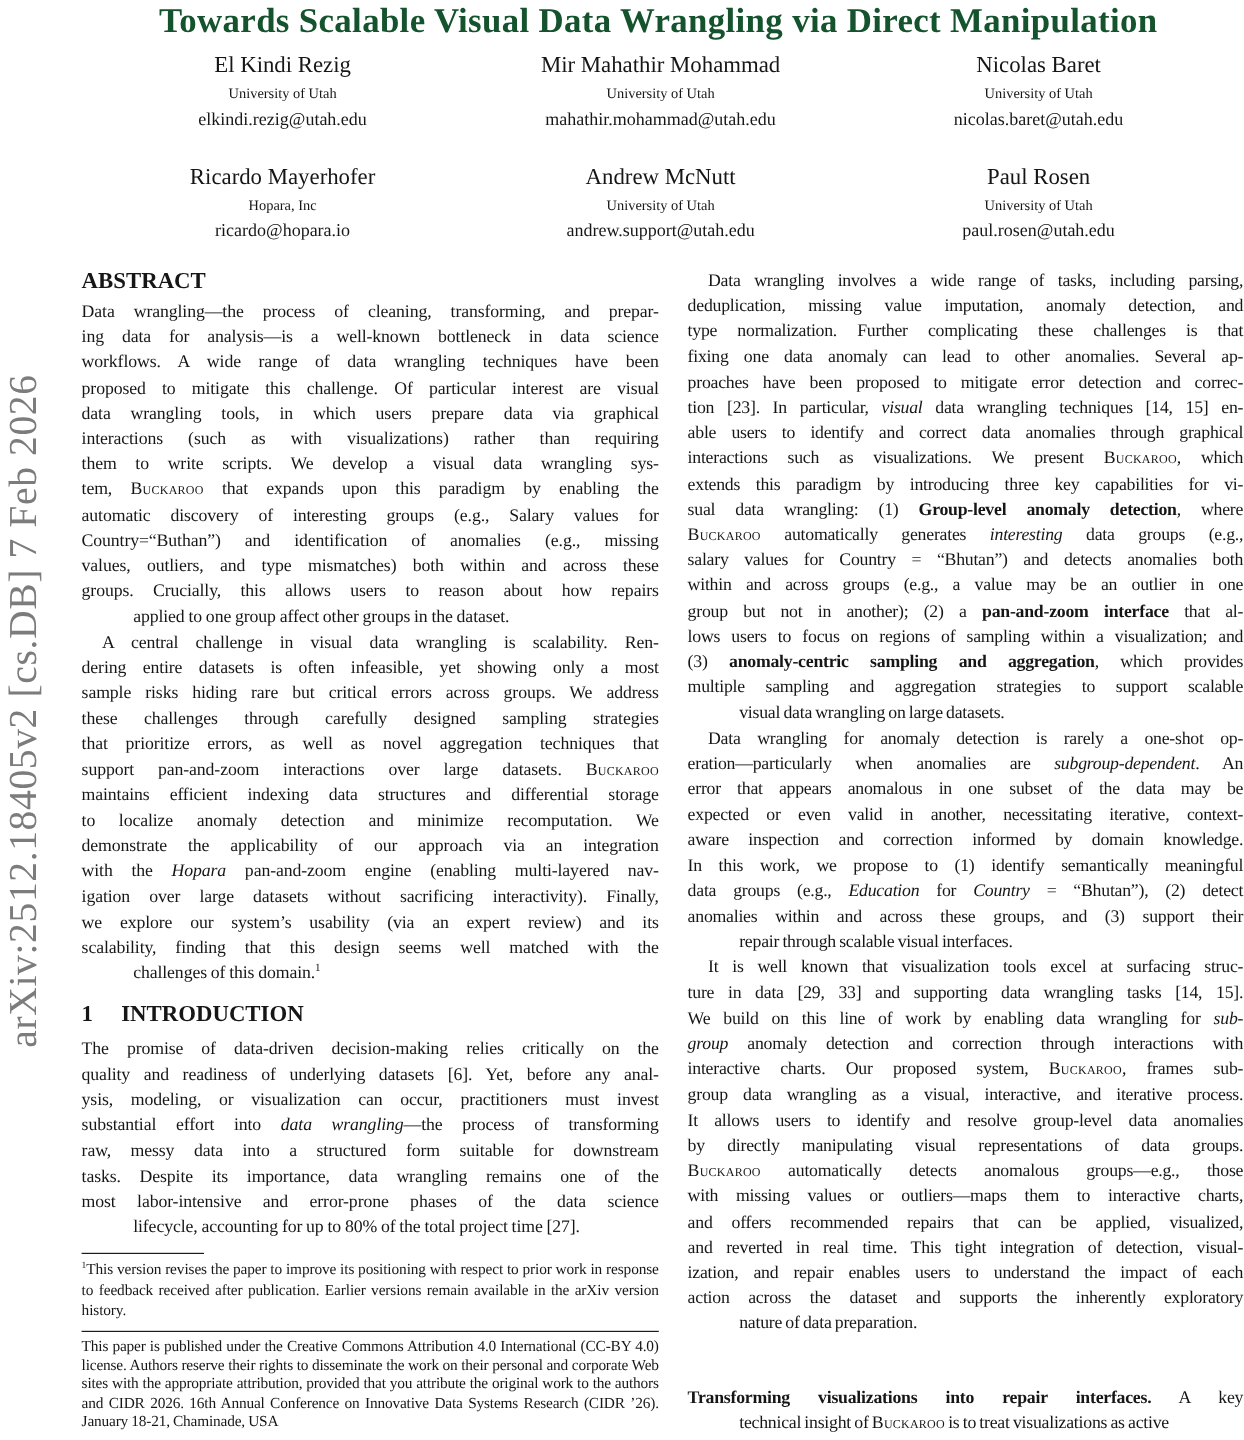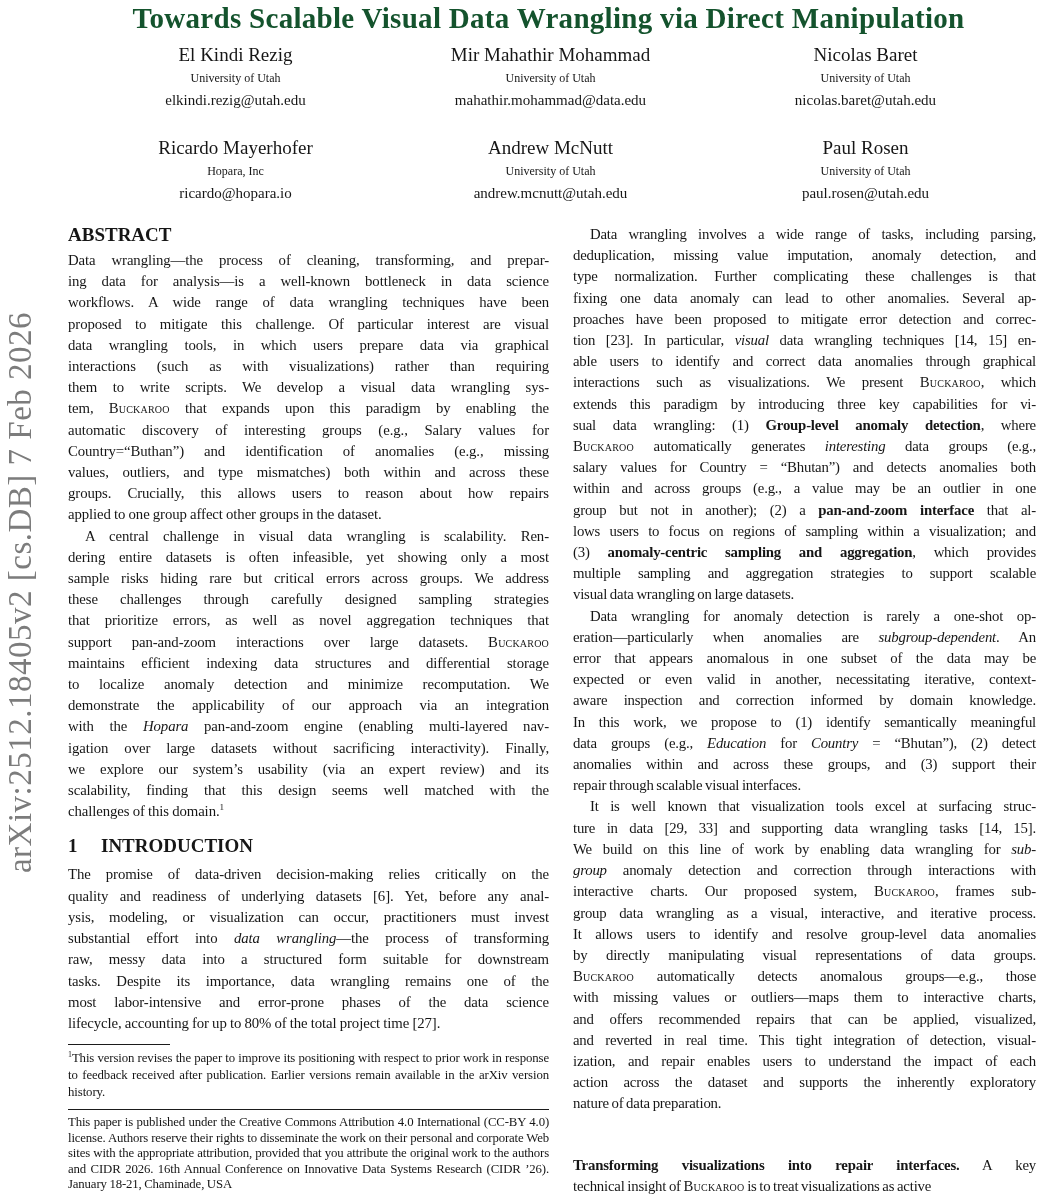--- a/index.html
+++ b/index.html
@@ -46,21 +46,21 @@
   .sec-heading:first-child { margin-top: 0; margin-bottom: 4px; }
   .hnum { display: inline-block; width: 33px; }
 
   .para .line {
     font-size: 14.8px; line-height: 21.2px;
     text-align: justify; text-align-last: justify;
     white-space: nowrap;
   }
   .col-left .para .line  { letter-spacing: -0.1px;  word-spacing: -0.4px; }
   .col-right .para .line { letter-spacing: -0.2px; word-spacing: -0.8px; }
-  .line.last { text-align-last: left; }
+  .line.last { text-align-last: left; margin-left: 43px; }
   .line.first-indent { text-indent: 17px; }
 
   sup { font-size: 62%; line-height: 0; vertical-align: super; }
   .sc { font-variant: small-caps; letter-spacing: 0.2px; }
 
   
   .footnote-area { position: absolute; left: 68px; top: 1044px; width: 481px; }
   .rule { height: 0; }
   .rule-short { width: 102px; border-top: 1.5px solid #1b1b1b; margin: 0 0 5px 0; }
   .rule-full  { width: 481px; border-top: 1.3px solid #1b1b1b; margin: 8px 0 5px 0; }
@@ -78,36 +78,36 @@
   <h1 class="title">Towards Scalable Visual Data Wrangling via Direct Manipulation</h1>
   <div class="author-grid">
       <div class="author-cell">
         <div class="author-name">El Kindi Rezig</div>
         <div class="author-affiliation">University of Utah</div>
         <div class="author-email">elkindi.rezig@utah.edu</div>
       </div>
       <div class="author-cell">
         <div class="author-name">Mir Mahathir Mohammad</div>
         <div class="author-affiliation">University of Utah</div>
-        <div class="author-email">mahathir.mohammad@data.edu</div>
+        <div class="author-email">mahathir.mohammad@utah.edu</div>
       </div>
       <div class="author-cell">
         <div class="author-name">Nicolas Baret</div>
         <div class="author-affiliation">University of Utah</div>
         <div class="author-email">nicolas.baret@utah.edu</div>
       </div>
       <div class="author-cell">
         <div class="author-name">Ricardo Mayerhofer</div>
         <div class="author-affiliation">Hopara, Inc</div>
         <div class="author-email">ricardo@hopara.io</div>
       </div>
       <div class="author-cell">
         <div class="author-name">Andrew McNutt</div>
         <div class="author-affiliation">University of Utah</div>
-        <div class="author-email">andrew.mcnutt@utah.edu</div>
+        <div class="author-email">andrew.support@utah.edu</div>
       </div>
       <div class="author-cell">
         <div class="author-name">Paul Rosen</div>
         <div class="author-affiliation">University of Utah</div>
         <div class="author-email">paul.rosen@utah.edu</div>
       </div>
     </div>
   <div class="col col-left">
       <div class="sec-heading"><span class="htext">ABSTRACT</span></div>
       <div class="para">

